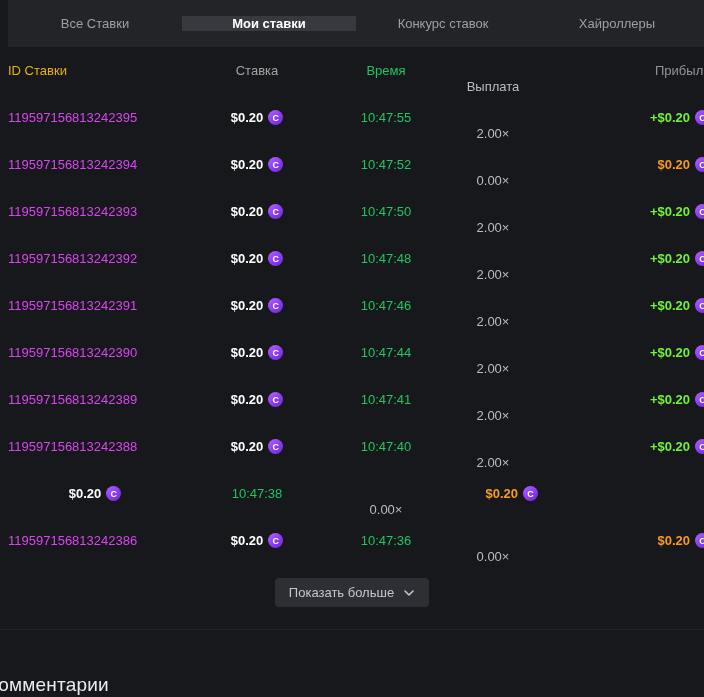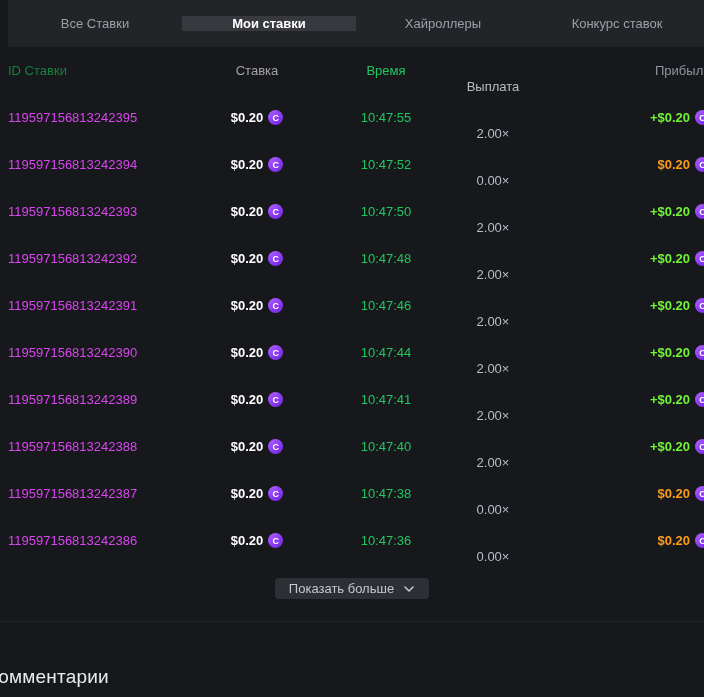--- a/index.html
+++ b/index.html
@@ -19,41 +19,41 @@
   
   .bets-table { width:710px; }
   .trow {
     display:grid;
     grid-template-columns:190px 134px 124px 90px 1fr;
     align-items:center; height:47px;
   }
   .thead { color:#8f959d; font-size:13px; }
   .cell { font-size:13px; }
   .cell-id { padding-left:8px; color:#d946ef; }
-  .thead .cell-id { color:#15803d; }
+  .thead .cell-id { color:#eab308; }
   .cell-bet { justify-self:center; display:flex; align-items:center; gap:5px; color:#ffffff; font-weight:700; }
   .thead .cell-bet { color:#a3a3a3; font-weight:400; }
   .cell-time { justify-self:center; color:#22c55e;text-align:center; }
   .cell-payout { justify-self:center; color:#b9bec5;margin-top:32px; }
   .cell-profit { justify-self:end; display:flex; align-items:center; gap:5px; font-weight:700; }
   .thead .cell-profit { font-weight:400; color:#8f959d; }
   .cell-profit.win  .val { color:var(--win-color,#72f238); }
   .cell-profit.loss .val { color:var(--loss-color,#fa9c1b); }
   .coin {
     width:15px; height:15px; border-radius:50%; flex:0 0 15px;
     background:linear-gradient(140deg,#b264ff 0%,#8a3bf2 55%,#6f27d8 100%);
     color:#ffffff; font-size:9px; font-weight:700;
     display:inline-flex; align-items:center; justify-content:center;
   }
   
   .showmore-wrap { display:flex; justify-content:center; margin-top:14px; }
   .show-more {
     display:flex; align-items:center; gap:9px;
     background:#2d2f34; border:none; border-radius:4px;
-    color:#c3c7cd; font-size:13px; height:21px; padding:0 14px;
+    color:#c3c7cd; font-size:13px; height:29px; padding:0 14px;
     font-family:inherit; cursor:pointer;
   }
   .chev { display:inline-flex; }
   
   .comments {
     margin-top:22px;
     border-top:1px solid rgba(255,255,255,0.05);
     padding-top:44px;
   }
   .comments h2 {
@@ -62,22 +62,22 @@
   }
 </style>
 </head>
 <body>
 
 <div class="page">
 
   <div class="tabbar">
     <div class="tab">Все Ставки</div>
     <div class="tab active">Мои ставки</div>
+    <div class="tab">Конкурс ставок</div>
     <div class="tab">Хайроллеры</div>
-    <div class="tab">Конкурс ставок</div>
   </div>
 
   <div class="bets-table">
     <div class="trow thead">
       <div class="cell cell-id">ID Ставки</div>
       <div class="cell cell-bet">Ставка</div>
       <div class="cell cell-time">Время</div>
       <div class="cell cell-payout">Выплата</div>
       <div class="cell cell-profit">Прибыль</div>
     </div>
@@ -188,21 +188,20 @@
     </div>
     <div class="cell cell-time">10:47:40</div>
     <div class="cell cell-payout">2.00×</div>
     <div class="cell cell-profit win">
       <span class="val">+$0.20</span>
       <span class="coin">C</span>
     </div>
   </div>
 
   <div class="trow">
-    <div class="cell cell-id">119597156813242387</div>
     <div class="cell cell-bet">
       <span class="val">$0.20</span>
       <span class="coin">C</span>
     </div>
     <div class="cell cell-time">10:47:38</div>
     <div class="cell cell-payout">0.00×</div>
     <div class="cell cell-profit loss">
       <span class="val">$0.20</span>
       <span class="coin">C</span>
     </div>

